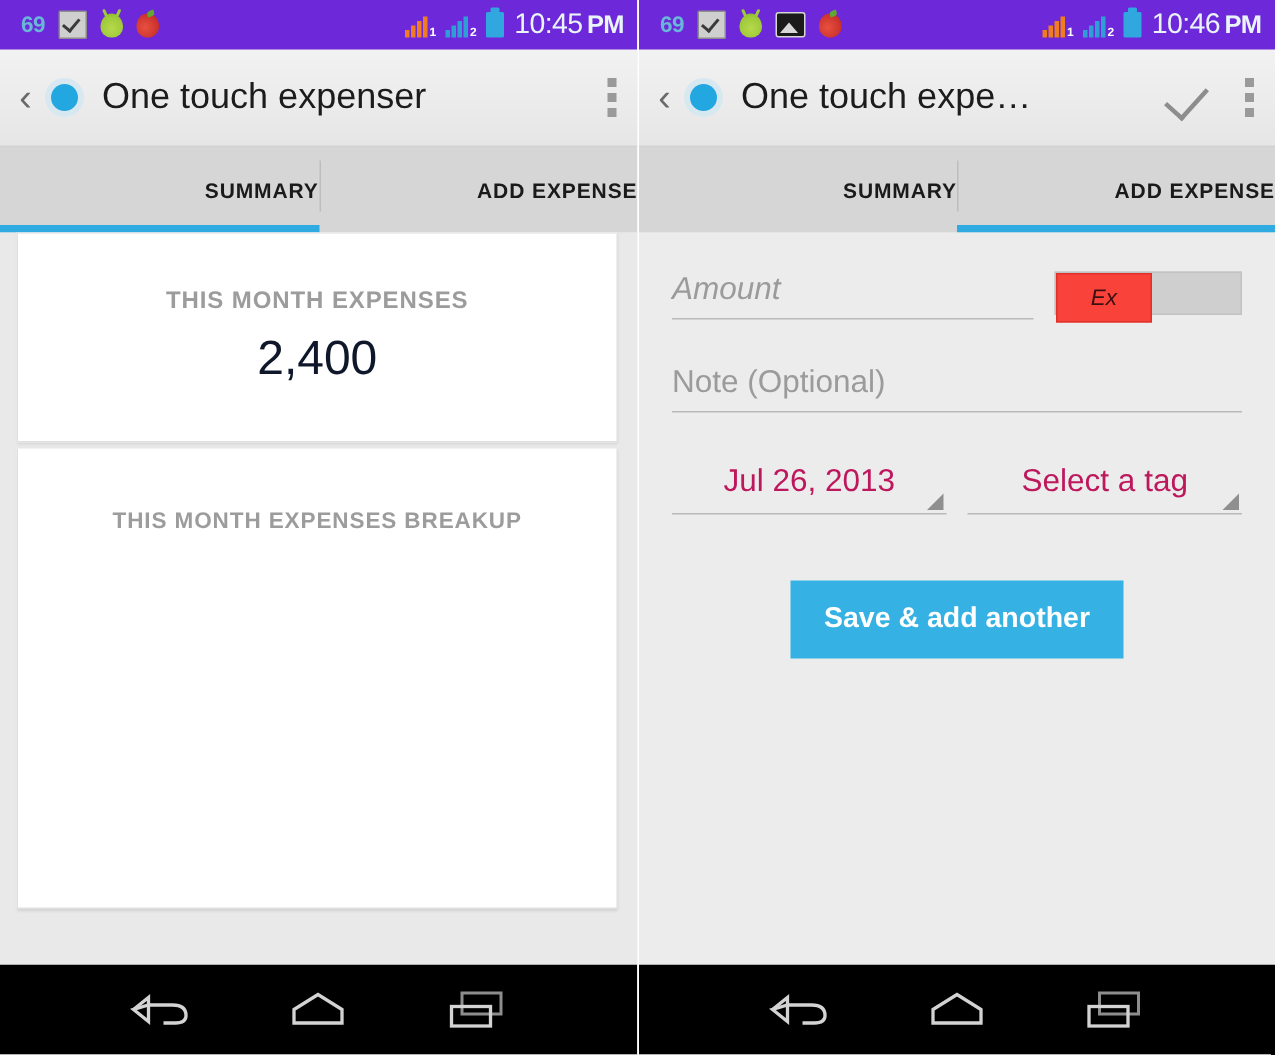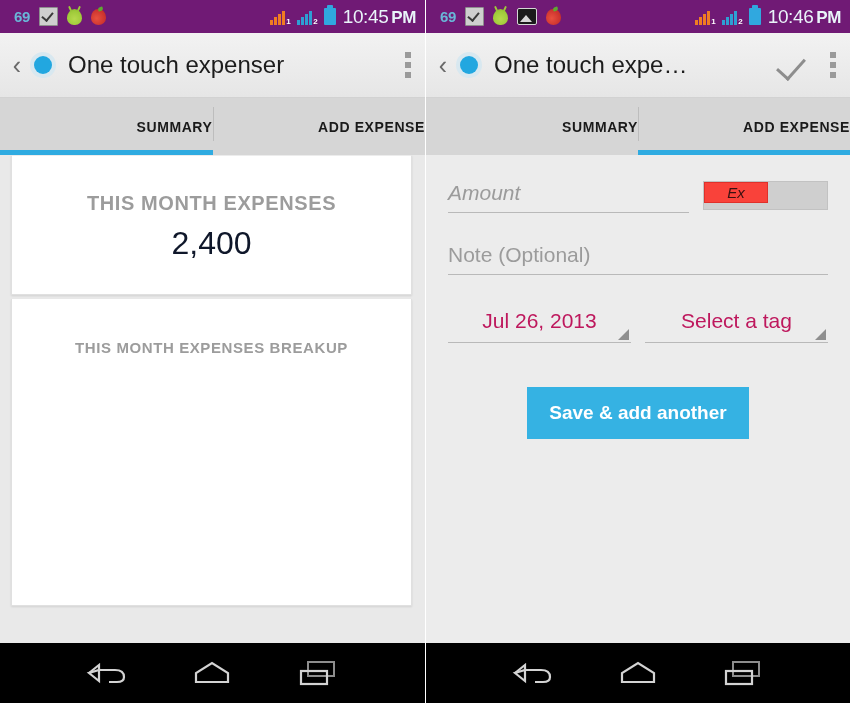--- a/index.html
+++ b/index.html
@@ -26,21 +26,21 @@
     display: flex;
     flex-direction: column;
     background: #e8e8e8;
     overflow: hidden;
   }
   .phone.right { border-left: 1px solid #ffffff; box-sizing: border-box; }
 
   
   .statusbar {
     height: 33px;
-    background: #701a75;
+    background: #6d28d9;
     display: flex;
     align-items: center;
     padding: 0 9px 0 14px;
     box-sizing: border-box;
     flex: none;
     position: relative;
   }
   .sb-left { display: flex; align-items: center; gap: 9px; }
   .sb-num {
     color: #69b7d8;
@@ -280,21 +280,21 @@
     border: 1px solid #e0e0e0;
     border-top: none;
     box-sizing: border-box;
     box-shadow: 0 1px 2px rgba(0,0,0,0.10);
   }
   .card.first { height: 140px; border-top: 1px solid #ececec; }
   .card.second { height: 307px; margin-top: 4px; }
   .card-label {
     text-align: center;
     color: #9c9c9c;
-    font-size: 20px;
+    font-size: 16px;
     font-weight: bold;
     letter-spacing: 0.6px;
     font-family: "Liberation Sans", sans-serif;
   }
   .card.first .card-label { padding-top: 36px; }
   .total-amount {
     text-align: center;
     color: #0f172a;
     font-size: 32px;
     margin-top: 10px;
@@ -366,21 +366,21 @@
     background: #cfcfcf;
     position: relative;
     flex: none;
     margin-bottom: 3px;
     border: 1px solid #c2c2c2;
     box-sizing: border-box;
   }
   .toggle-ex .knob {
     position: absolute;
     left: 0; top: 0;
-    width: 64px; height: 21px;
+    width: 64px; height: 33px;
     background: #f9423a;
     border: 1px solid #e0302a;
     box-sizing: border-box;
     display: flex;
     align-items: center;
     justify-content: center;
     font-size: 15px;
     color: #3a1010;
     font-family: "Liberation Sans", sans-serif;
   }

